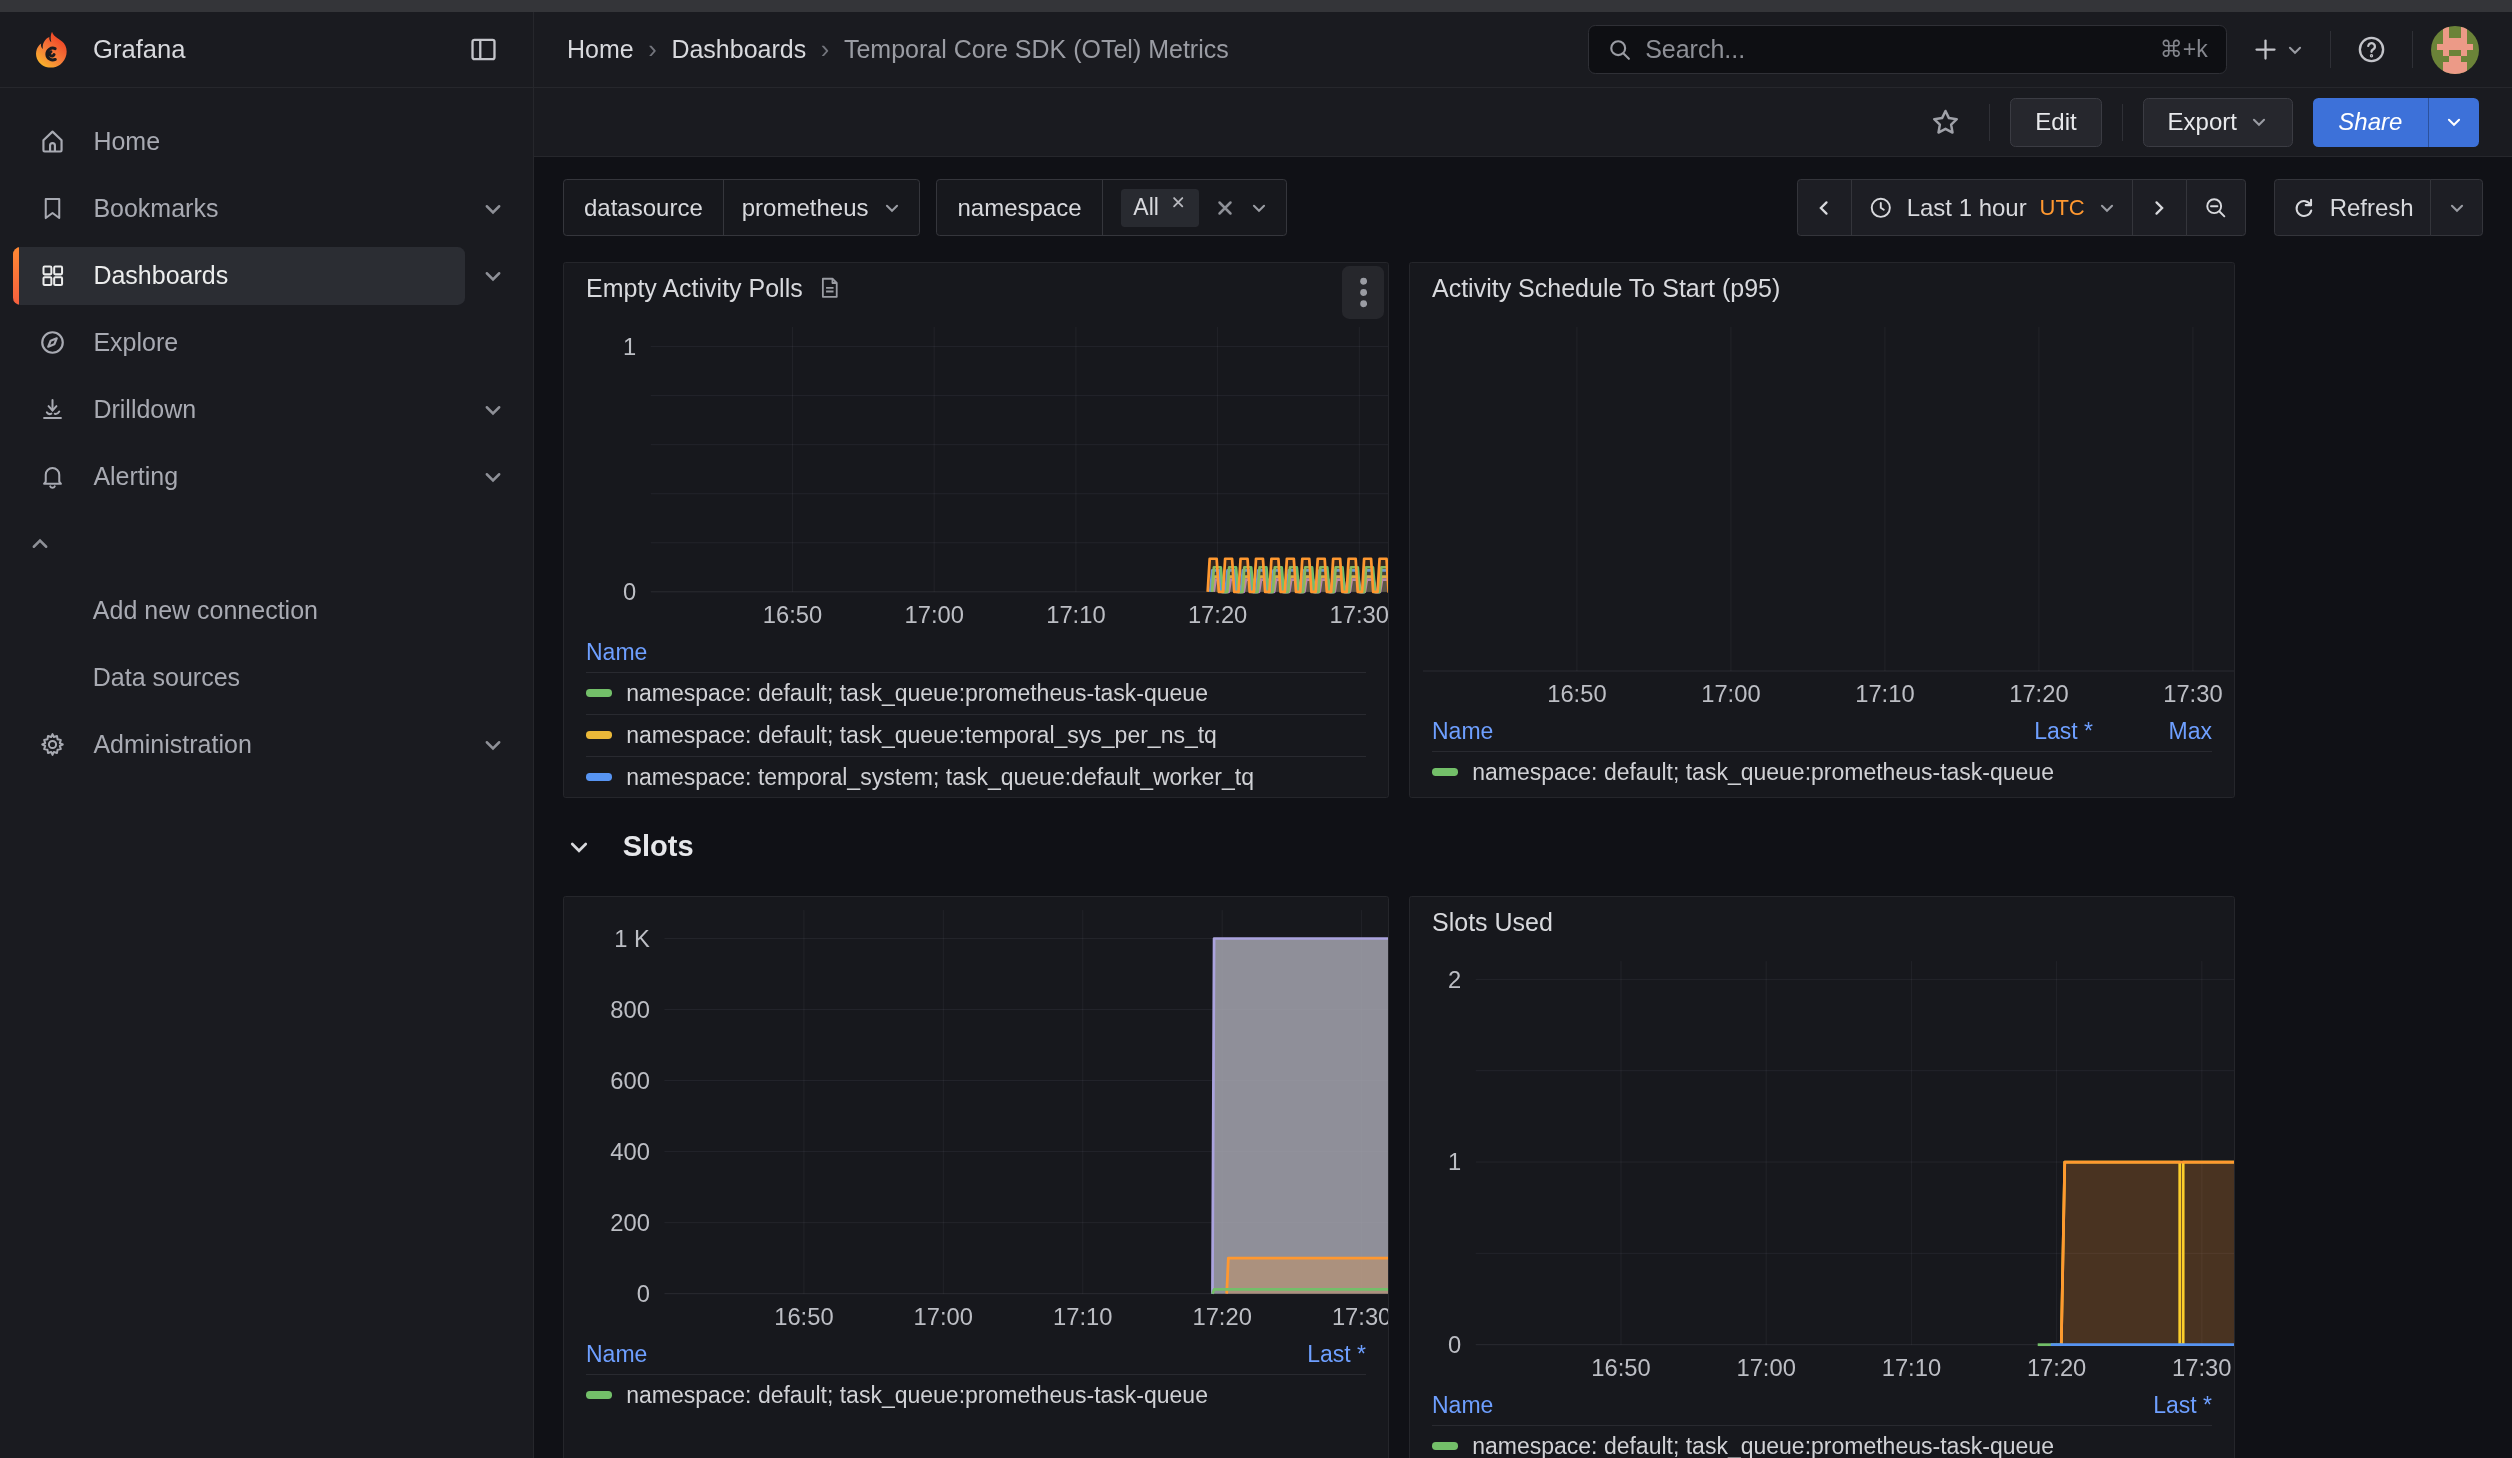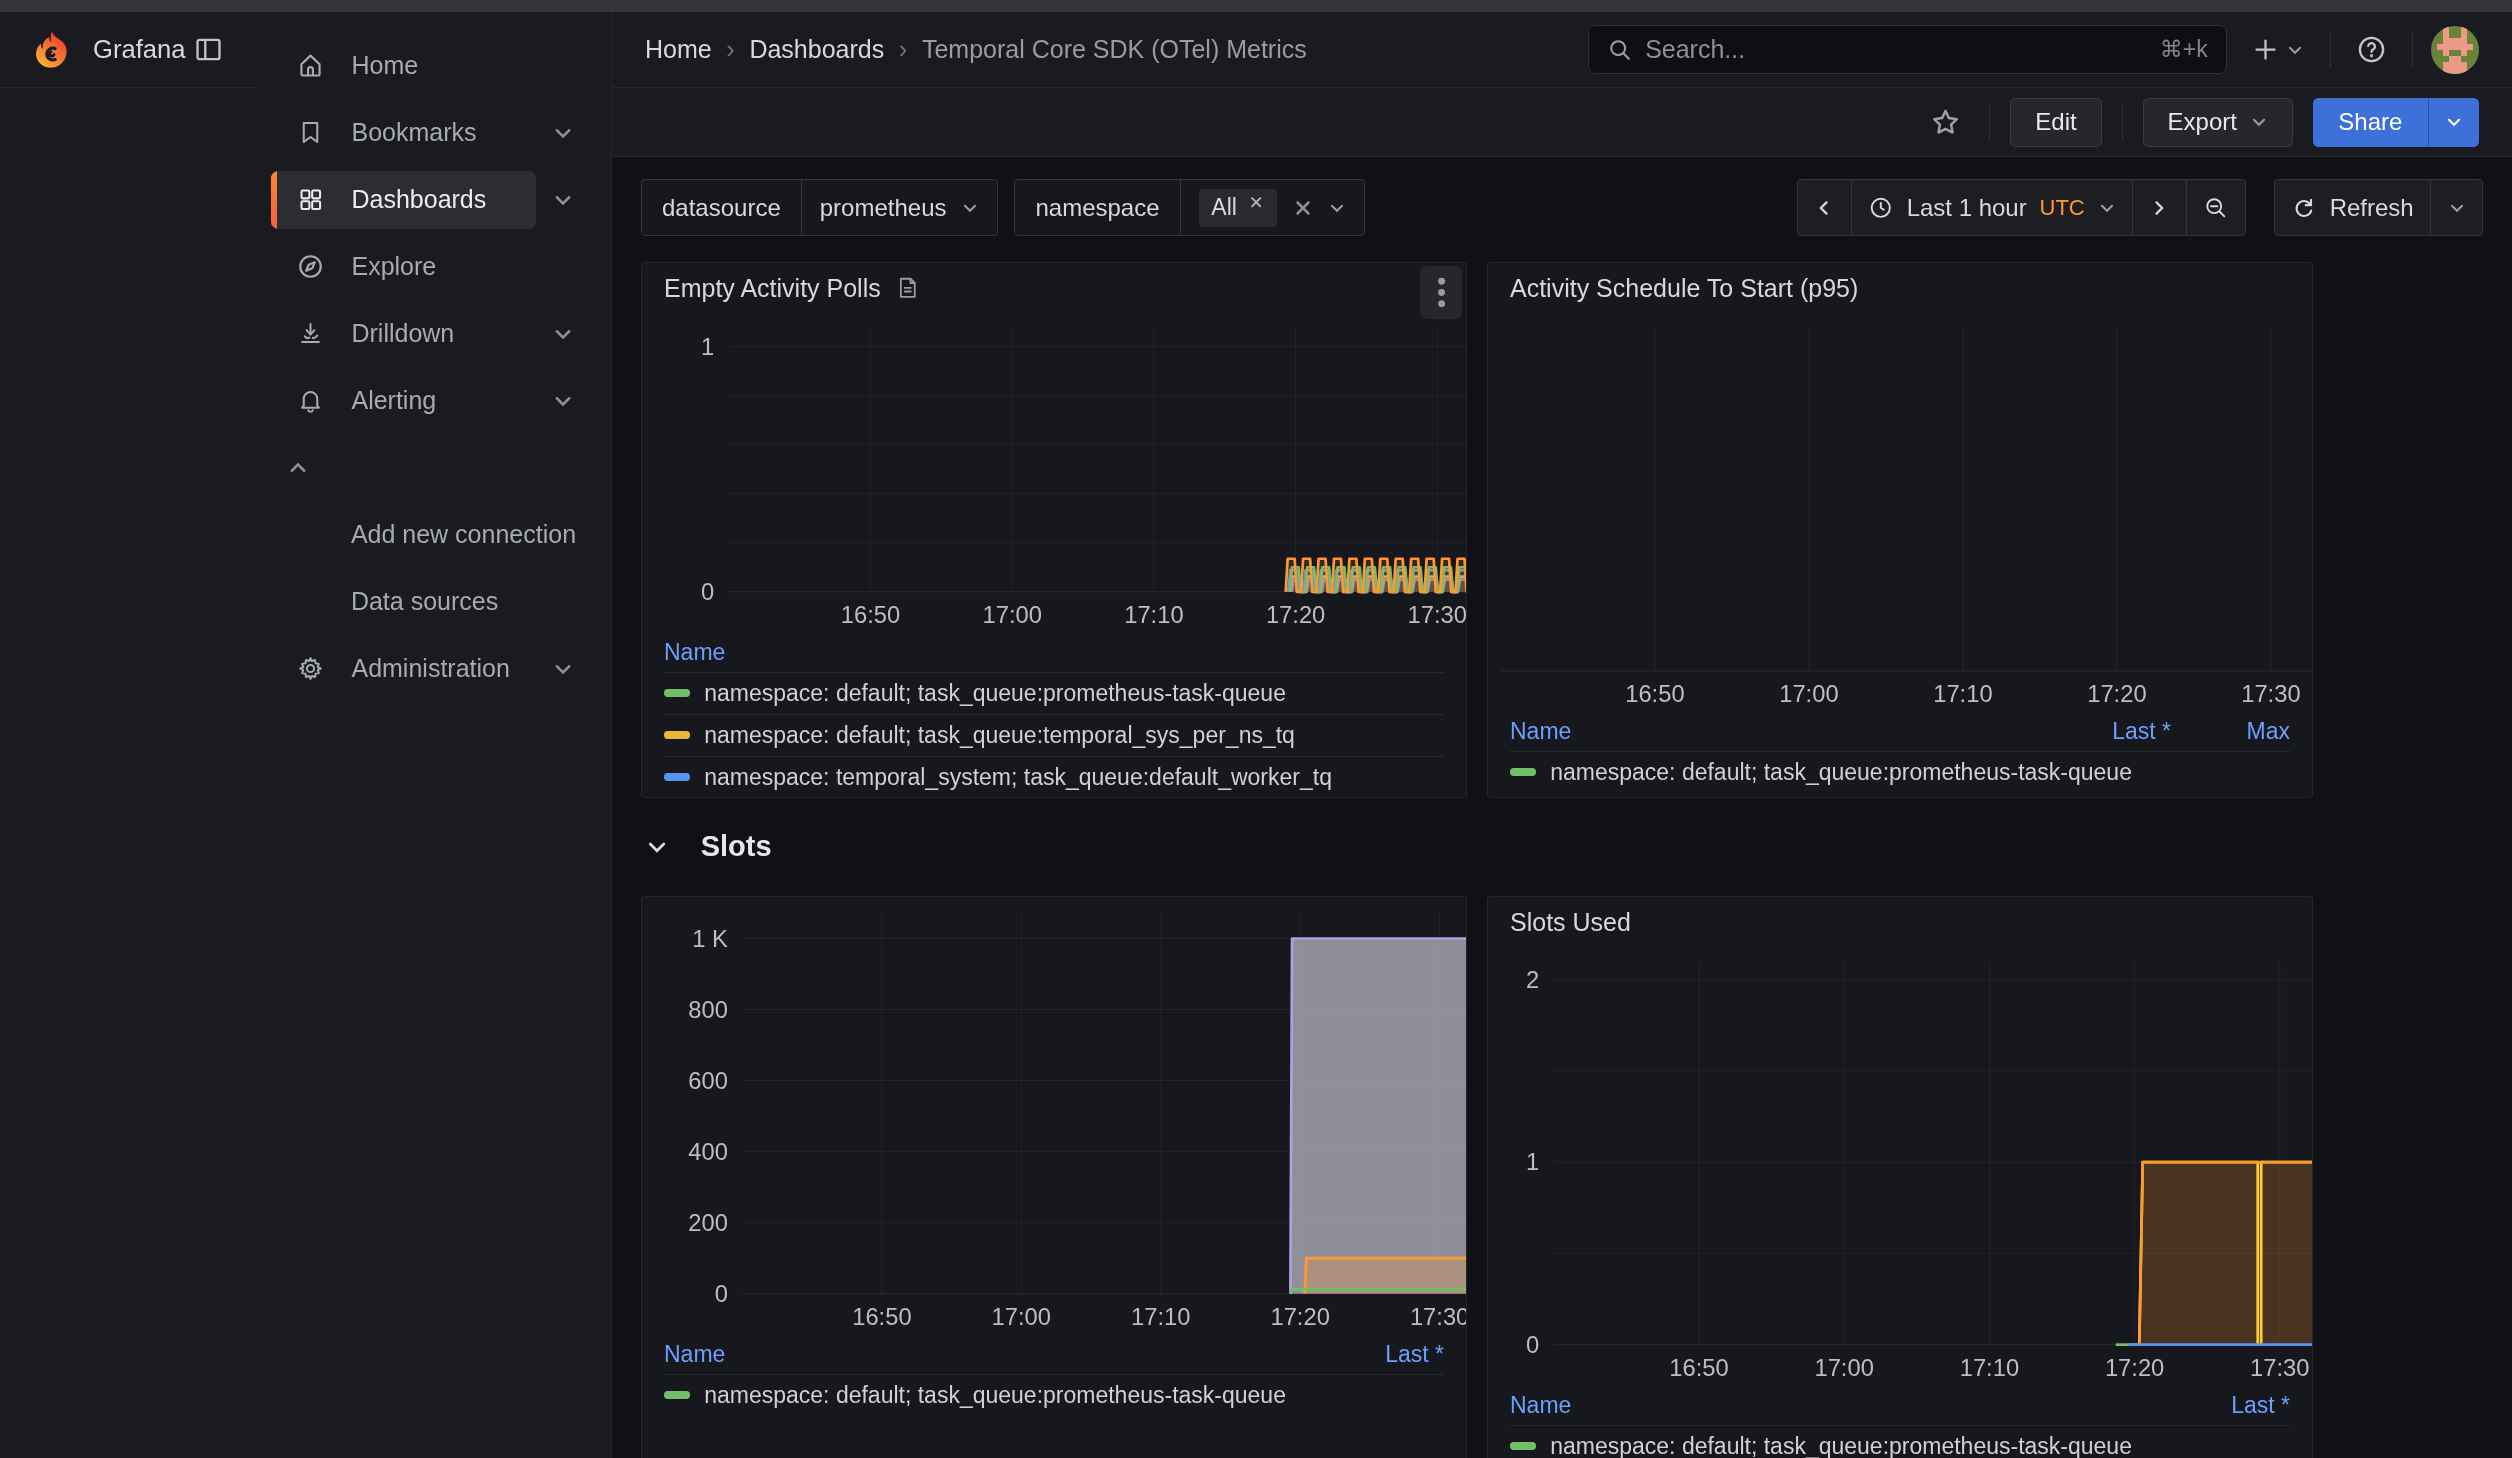--- a/index.html
+++ b/index.html
@@ -3,21 +3,21 @@
 <meta charset="utf-8">
 <style>
   * { margin:0; padding:0; box-sizing:border-box; }
   html,body { width:2512px; height:1458px; overflow:hidden; background:#101116;
     font-family:"Liberation Sans", sans-serif; color:#d8d9dd; }
   svg { display:block; }
   .top-strip { height:12px; background:#343539; }
   .app { display:flex; height:1446px; }
 
   
-  .sidebar { width:612px; background:#1a1b20; border-right:0.9px solid #26272c; flex:none; display:flex; }
+  .sidebar { width:534px; background:#1a1b20; border-right:0.9px solid #26272c; flex:none; display:flex; flex-direction:column; }
   .sidebar-header { height:76px; display:flex; align-items:center; padding:0 27px 0 31px; border-bottom:0.9px solid #26272c; }
   .brand-name { font-size:25.6px; font-weight:500; color:#d8d9dd; margin-left:20px; flex:1; }
   .nav { padding:20px 12.8px 0 12.8px; }
   .nav-row { display:flex; align-items:center; height:67px; }
   .nav-item { flex:1; display:flex; align-items:center; height:58px; padding:0 14.6px 0 24px; border-radius:7.3px; position:relative; color:#a8aab2; }
   .nav-item.active { background:#2b2d33; color:#eceded; overflow:hidden; }
   .active-bar { position:absolute; left:0; top:0; bottom:0; width:6.4px; border-radius:3.7px 0 0 3.7px; }
   .nav-icon { width:31px; height:31px; flex:none; display:flex; align-items:center; justify-content:center; }
   .nav-label { font-size:25px; margin-left:25.6px; white-space:nowrap; }
   .nav-item.indent { padding-left:80px; }
@@ -33,21 +33,21 @@
   .hdr-right { display:flex; align-items:center; gap:18px; }
   .searchbox { width:639px; height:49px; background:#0e0f13; border:0.9px solid #2f3036; border-radius:7.3px; display:flex; align-items:center; padding:0 18px; color:#8e9097; }
   .searchbox .ph { font-size:25px; margin-left:12.8px; flex:1; }
   .searchbox .kbd { font-size:23px; color:#84868d; }
   .icon-btn { display:flex; align-items:center; justify-content:center; color:#a0a2a9; height:49px; padding:0 7.3px; }
   .vdiv { width:0.9px; height:37px; background:#2f3036; }
   .avatar { width:48px; height:48px; border-radius:50%; overflow:hidden; flex:none; }
 
   .hdr2 { height:69px; background:#1a1b20; border-bottom:0.9px solid #26272c; display:flex; align-items:center; justify-content:flex-end; padding:0 33px; gap:20px; }
   .btn { height:49px; border-radius:5.5px; background:#26272d; border:0.9px solid #3b3c43; color:#e8e9ec; font-size:24px; font-weight:500; display:flex; align-items:center; padding:0 24px; gap:12.8px; }
-  .btn-blue { background:#3D71D9; border:none; color:#fff; padding:0 25.6px; border-radius:5.5px 0 0 5.5px; }
+  .btn-blue { background:#3D71D9; border:none; color:#fff; padding:0 25.6px; border-radius:5.5px 0 0 5.5px;font-style:italic; }
   .btn-blue-chev { background:#3D71D9; border:none; border-left:0.9px solid rgba(0,0,0,0.28); color:#fff; width:51px; height:49px; display:flex; align-items:center; justify-content:center; border-radius:0 5.5px 5.5px 0; }
   .share-group { display:flex; }
 
   
   .content { flex:1; background:#101116; padding:22px 29px 0 29px; overflow:hidden; }
   .filter-row { display:flex; align-items:center; justify-content:space-between; margin-bottom:25.6px; }
   .filters { display:flex; gap:16.4px; }
   .control { display:flex; align-items:stretch; height:57px; border:0.9px solid #35363c; border-radius:3.7px; background:#17181d; }
   .control .lab { display:flex; align-items:center; padding:0 20px; font-size:24px; font-weight:500; color:#d8d9dd; border-right:0.9px solid #35363c; }
   .control .val { display:flex; align-items:center; padding:0 18px; gap:14.6px; font-size:24px; color:#d8d9dd; }

